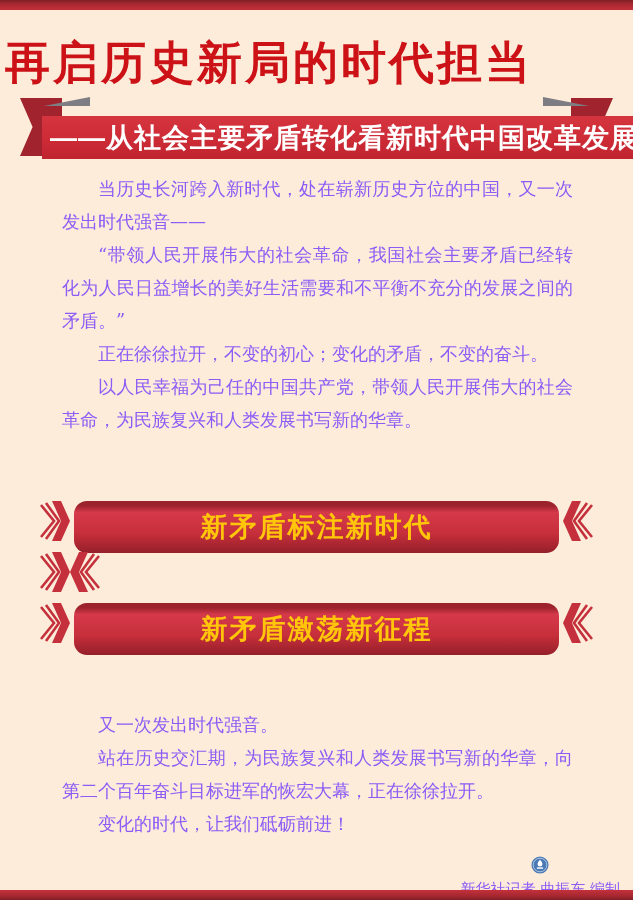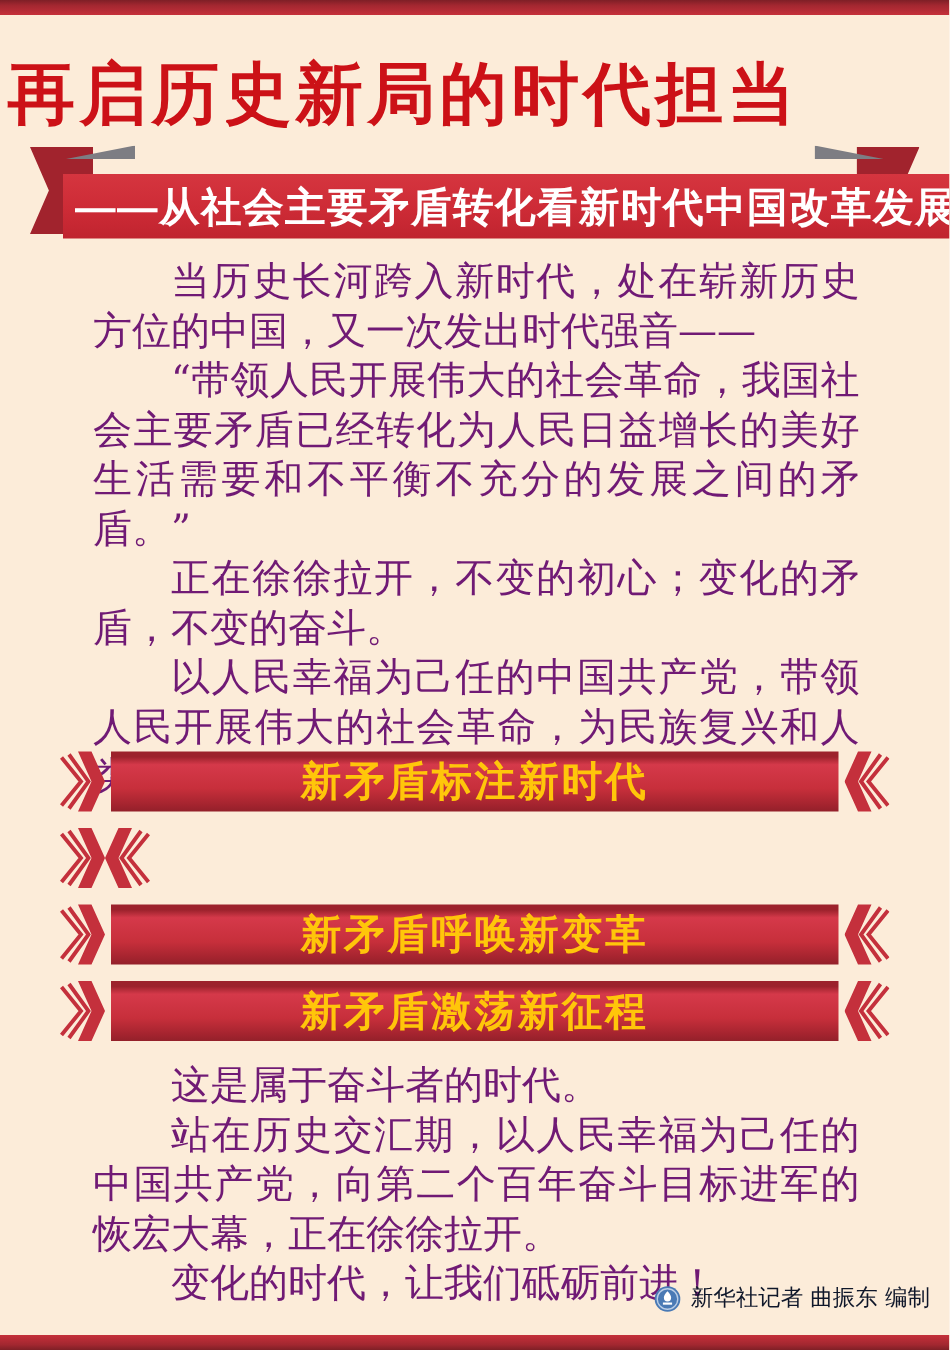--- a/index.html
+++ b/index.html
@@ -40,43 +40,43 @@
   .ribbon .band{
     position:absolute;left:42px;top:20px;width:604px;height:43px;
     background:linear-gradient(180deg,#d5353f 0%,#cd2b36 55%,#c0242f 100%);
     display:flex;align-items:center;justify-content:center;
     font-family:Liberation Sans, sans-serif;
     font-weight:900;font-size:27px;letter-spacing:1px;color:#ffffff;
   }
   
   .bodyblock{
     position:absolute;left:62px;width:511px;
-    font-size:26px;line-height:33px;color:#701a75;
+    font-size:18px;line-height:33px;color:#8b5cf6;
     text-align:justify;
   }
   .bodyblock.intro{top:172px;}
   .bodyblock.outro{top:708px;}
   .bodyblock p{margin:0;text-indent:2em;}
   
   .banners{position:absolute;left:40px;top:499px;width:553px;}
   .banner-row{display:flex;align-items:stretch;height:44px;margin-bottom:7px;}
   .banner-row svg{flex:0 0 30px;height:44px;}
   .banner-bar{
-    flex:1;margin:2px 4px;height:40px;
+    flex:1;margin:2px 4px;height:52px;
     background:linear-gradient(180deg,#9c222c 0%,#9c222c 9%,#d5394a 22%,#c72f3b 62%,#a5242f 88%,#93202a 100%);
     display:flex;align-items:center;justify-content:center;
     font-family:"Liberation Sans","DejaVu Sans",sans-serif;
-    font-weight:900;font-size:27px;letter-spacing:2px;color:#ffc60a;
+    font-weight:900;font-size:27px;letter-spacing:2px;color:#ffc60a;border-radius:13px;
   }
   .chev-mirror{transform:scaleX(-1);}
   
   .footer{
     position:absolute;right:13px;top:856px;
     display:flex;align-items:center;gap:6px;
-    font-size:15px;color:#0f172a;
+    font-size:15px;color:#8b5cf6;flex-direction:column;
   }
   .footer .logo{width:18px;height:18px;flex:0 0 18px;}
 </style>
 </head>
 <body>
 
 <div class="poster">
 
   <div class="border-top"></div>
 
@@ -123,45 +123,32 @@
         <polyline points="6,4 19,22 6,40" fill="none" stroke="#c4303c" stroke-width="2.6"></polyline>
         <polygon points="12,2 21,2 30,22 21,42 12,42 21,22" fill="#c4303c"></polygon>
       </svg>
     </div>
     <div class="banner-row">
       <svg viewBox="0 0 30 44">
         <polyline points="1,6 14,22 1,38" fill="none" stroke="#c4303c" stroke-width="2.6"></polyline>
         <polyline points="6,4 19,22 6,40" fill="none" stroke="#c4303c" stroke-width="2.6"></polyline>
         <polygon points="12,2 21,2 30,22 21,42 12,42 21,22" fill="#c4303c"></polygon>
       </svg>
-      <div class="banner-bar">新矛盾呼唤新变革</div>
-      <svg viewBox="0 0 30 44" class="chev-mirror">
-        <polyline points="1,6 14,22 1,38" fill="none" stroke="#c4303c" stroke-width="2.6"></polyline>
-        <polyline points="6,4 19,22 6,40" fill="none" stroke="#c4303c" stroke-width="2.6"></polyline>
-        <polygon points="12,2 21,2 30,22 21,42 12,42 21,22" fill="#c4303c"></polygon>
-      </svg>
-    </div>
-    <div class="banner-row">
-      <svg viewBox="0 0 30 44">
-        <polyline points="1,6 14,22 1,38" fill="none" stroke="#c4303c" stroke-width="2.6"></polyline>
-        <polyline points="6,4 19,22 6,40" fill="none" stroke="#c4303c" stroke-width="2.6"></polyline>
-        <polygon points="12,2 21,2 30,22 21,42 12,42 21,22" fill="#c4303c"></polygon>
-      </svg>
       <div class="banner-bar">新矛盾激荡新征程</div>
       <svg viewBox="0 0 30 44" class="chev-mirror">
         <polyline points="1,6 14,22 1,38" fill="none" stroke="#c4303c" stroke-width="2.6"></polyline>
         <polyline points="6,4 19,22 6,40" fill="none" stroke="#c4303c" stroke-width="2.6"></polyline>
         <polygon points="12,2 21,2 30,22 21,42 12,42 21,22" fill="#c4303c"></polygon>
       </svg>
     </div>
   </div>
 
   <div class="bodyblock outro">
-    <p>这是属于奋斗者的时代。</p>
-    <p>站在历史交汇期，以人民幸福为己任的中国共产党，向第二个百年奋斗目标进军的恢宏大幕，正在徐徐拉开。</p>
+    <p>又一次发出时代强音。</p>
+    <p>站在历史交汇期，为民族复兴和人类发展书写新的华章，向第二个百年奋斗目标进军的恢宏大幕，正在徐徐拉开。</p>
     <p>变化的时代，让我们砥砺前进！</p>
   </div>
 
   <div class="footer">
     <svg class="logo" viewBox="0 0 20 20">
       <circle cx="10" cy="10" r="9.5" fill="#4a7ab5"></circle>
       <circle cx="10" cy="10" r="7.6" fill="none" stroke="#b9cde6" stroke-width="1"></circle>
       <path d="M10 4.2c1.8 2 2.7 3.2 2.7 4.9a2.7 2.7 0 1 1-5.4 0c0-1.7.9-2.9 2.7-4.9z" fill="#ffffff"></path>
       <rect x="6.6" y="12.6" width="6.8" height="1.6" fill="#ffffff"></rect>
     </svg>

